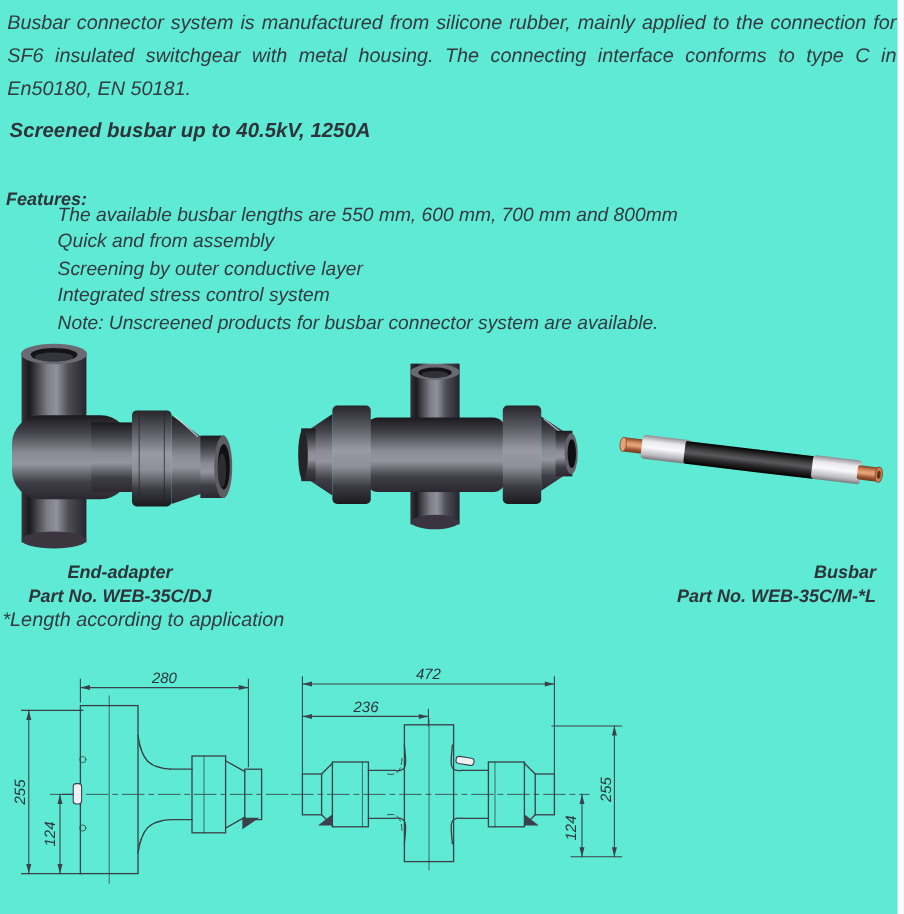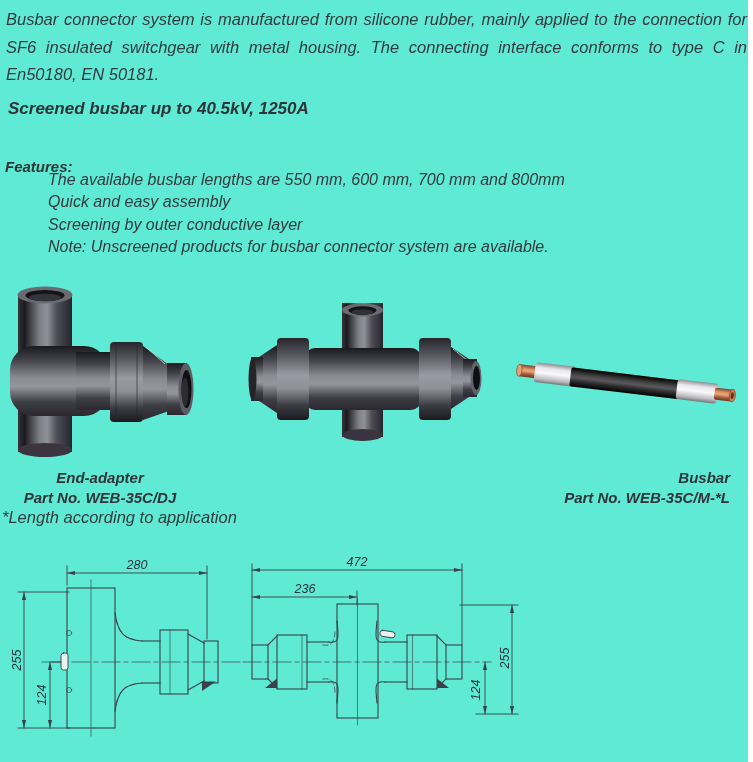--- a/index.html
+++ b/index.html
@@ -51,22 +51,23 @@
 <div class="page">
 
   <p class="intro">Busbar connector system is manufactured from silicone rubber, mainly applied to the connection for SF6 insulated switchgear with metal housing. The connecting interface conforms to type C in En50180, EN 50181.</p>
 
   <h2 class="subtitle">Screened busbar up to 40.5kV, 1250A</h2>
 
   <h3 class="features-heading">Features:</h3>
 
   <div class="features">
     <div class="feature">The available busbar lengths are 550 mm, 600 mm, 700 mm and 800mm</div>
-    <div class="feature">Quick and easy assembly</div>
+    <div class="feature">Quick and from assembly</div>
     <div class="feature">Screening by outer conductive layer</div>
+    <div class="feature">Integrated stress control system</div>
     <div class="feature">Note: Unscreened products for busbar connector system are available.</div>
   </div>
 
   <svg style="left:8px; top:280px;" width="186" height="182" viewBox="0 0 186 182">
     <defs>
       <linearGradient id="gvA" x1="0" y1="0" x2="1" y2="0">
         <stop offset="0" stop-color="#38343d"></stop>
           <stop offset="0.12" stop-color="#1a1a1e"></stop>
         <stop offset="0.4" stop-color="#7e7e88"></stop>
           <stop offset="0.54" stop-color="#91919b"></stop>

